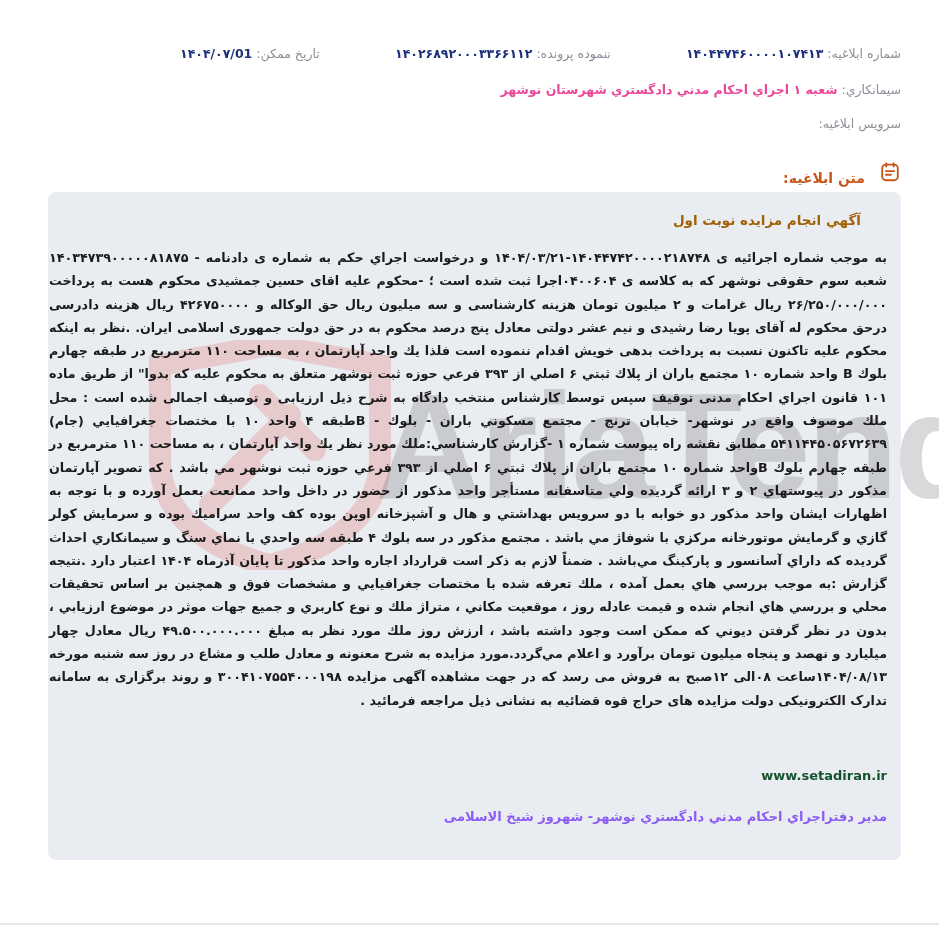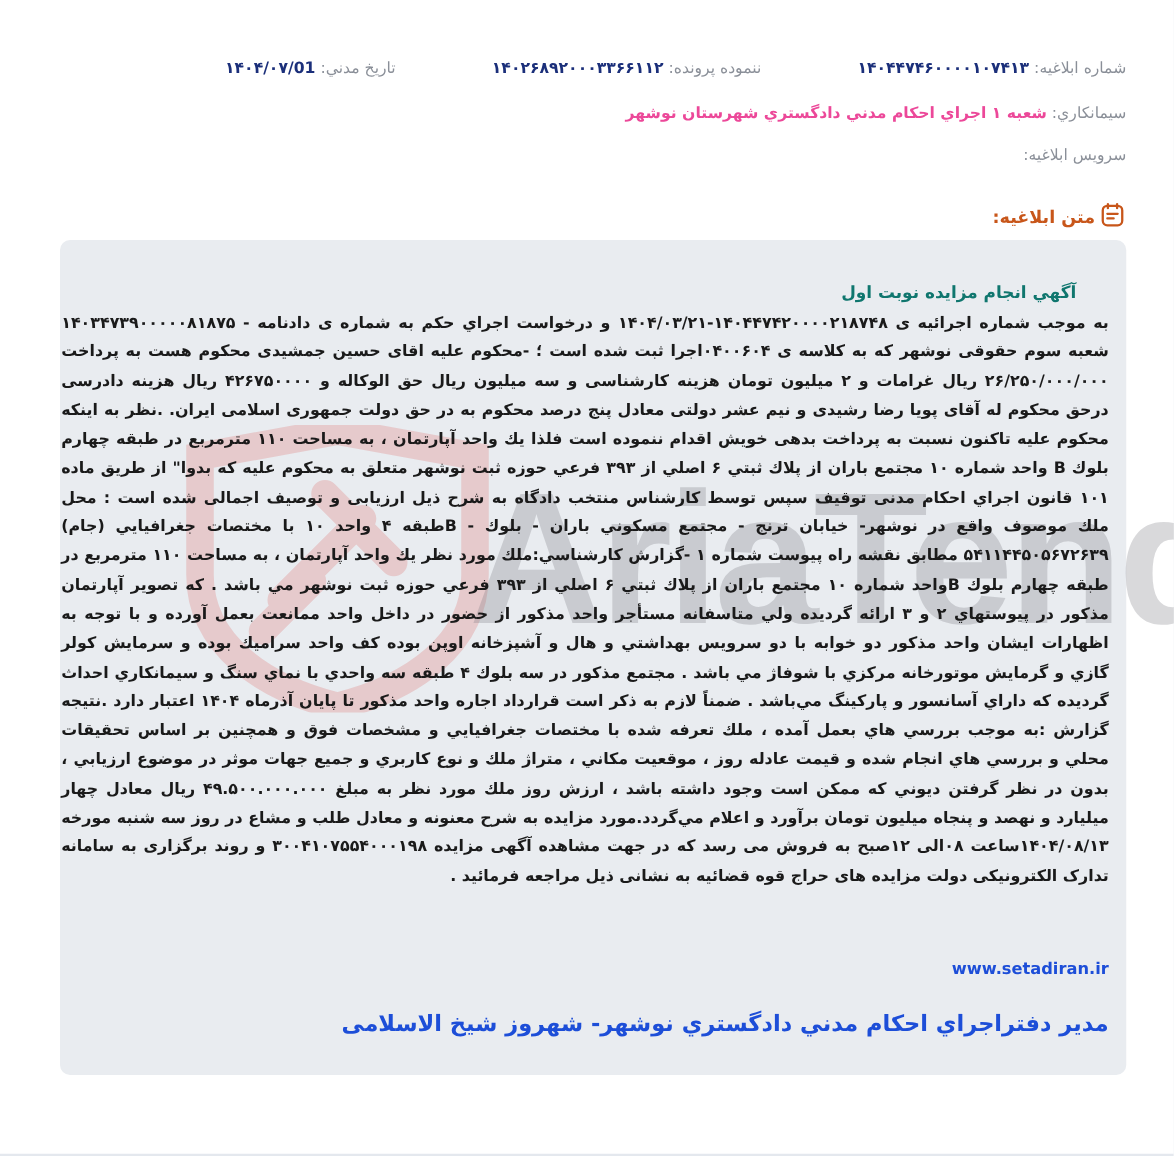--- a/index.html
+++ b/index.html
@@ -14,68 +14,68 @@
     font-size:12.5px;
   }
   .meta-item { display:flex; gap:4px; align-items:center; white-space:nowrap; }
   .lbl { color:#8a8f98; font-weight:normal; }
   .val { color:#1b2f7a; font-weight:bold; }
   .meta-line {
     position:absolute; right:38px; font-size:12.5px; display:flex; gap:4px; white-space:nowrap;
   }
   .meta-line .val { color:#ec4899; }
   .section-head {
-    position:absolute; top:161px; right:38px; display:flex; align-items:center; gap:3px;
+    position:absolute; top:161px; right:38px; display:flex; align-items:flex-end; gap:14px;
     color:#c8561a; font-weight:bold; font-size:14px;
   }
   .section-head svg { width:22px; height:22px; }
   .notice-box {
     position:absolute; top:192px; left:48px; width:853px; height:668px;
     background:#e9ecf0; border-radius:8px;
   }
   .watermark {
     position:absolute; left:140px; top:340px; width:660px; height:230px; pointer-events:none; direction:ltr;
   }
   .wm-text {
     position:absolute; left:235px; top:20px; font-family:"Liberation Sans", sans-serif;
     font-size:150px; font-weight:bold; color:rgba(120,120,125,0.28); letter-spacing:-4px; white-space:nowrap;
   }
   .notice-title {
-    position:absolute; top:226px; right:78px; font-size:13.5px; font-weight:bold; color:#0f766e;
+    position:absolute; top:212px; right:78px; font-size:13.5px; font-weight:bold; color:#a16207;
   }
   .notice-body {
     position:absolute; top:246px; right:52px; width:838px;
     font-size:12.7px; font-weight:bold; color:#1a1a1a; line-height:23.3px;
     text-align:justify; text-align-last:right;
   }
   .notice-body p { margin:0; }
   .url-line {
-    position:absolute; top:768px; right:52px; font-size:13px; font-weight:bold; color:#1d4ed8; direction:ltr;
+    position:absolute; top:768px; right:52px; font-size:13px; font-weight:bold; color:#14532d; direction:ltr;
   }
   .sign-line {
-    position:absolute; top:809px; right:52px; font-size:18px; font-weight:bold; color:#1d4ed8;
+    position:absolute; top:809px; right:52px; font-size:13px; font-weight:bold; color:#8b5cf6;
   }
   .bottom-rule { position:absolute; bottom:0; left:0; right:0; height:2px; background:#e4e8ee; }
 </style>
 </head>
 <body>
 
 <div class="page">
 
   <div class="meta-row">
     <div class="meta-item">
       <span class="lbl">شماره ابلاغيه:</span>
       <span class="val">۱۴۰۴۴۷۴۶۰۰۰۰۱۰۷۴۱۳</span>
     </div>
     <div class="meta-item">
       <span class="lbl">ننموده پرونده:</span>
       <span class="val">۱۴۰۲۶۸۹۲۰۰۰۳۳۶۶۱۱۲</span>
     </div>
     <div class="meta-item">
-      <span class="lbl">تاريخ مدني:</span>
+      <span class="lbl">تاريخ ممكن:</span>
       <span class="val">۱۴۰۴/۰۷/01</span>
     </div>
   </div>
 
   <div class="meta-line" style="top:82px;">
     <span class="lbl">سيمانكاري:</span>
     <span class="val">شعبه ۱ اجراي احكام مدني دادگستري شهرستان نوشهر</span>
   </div>
 
   <div class="meta-line" style="top:116px;">

